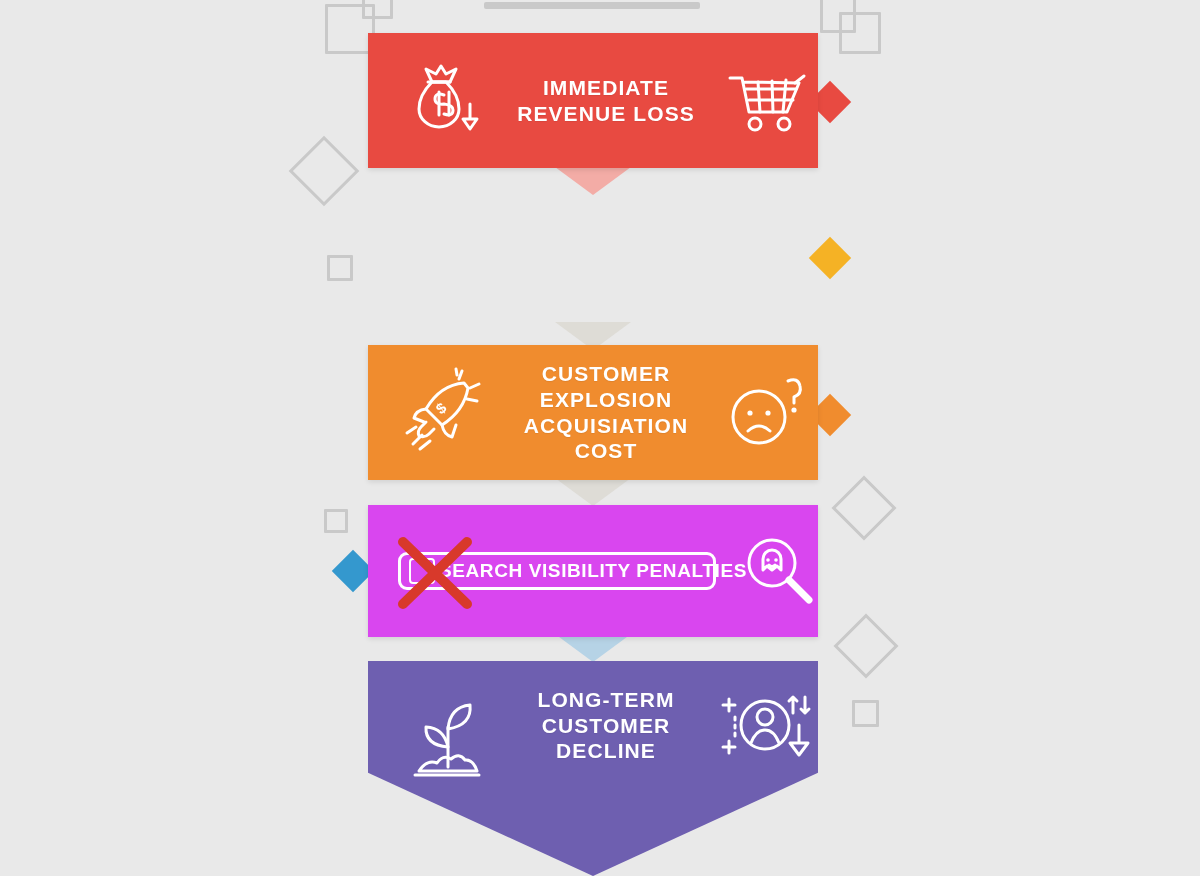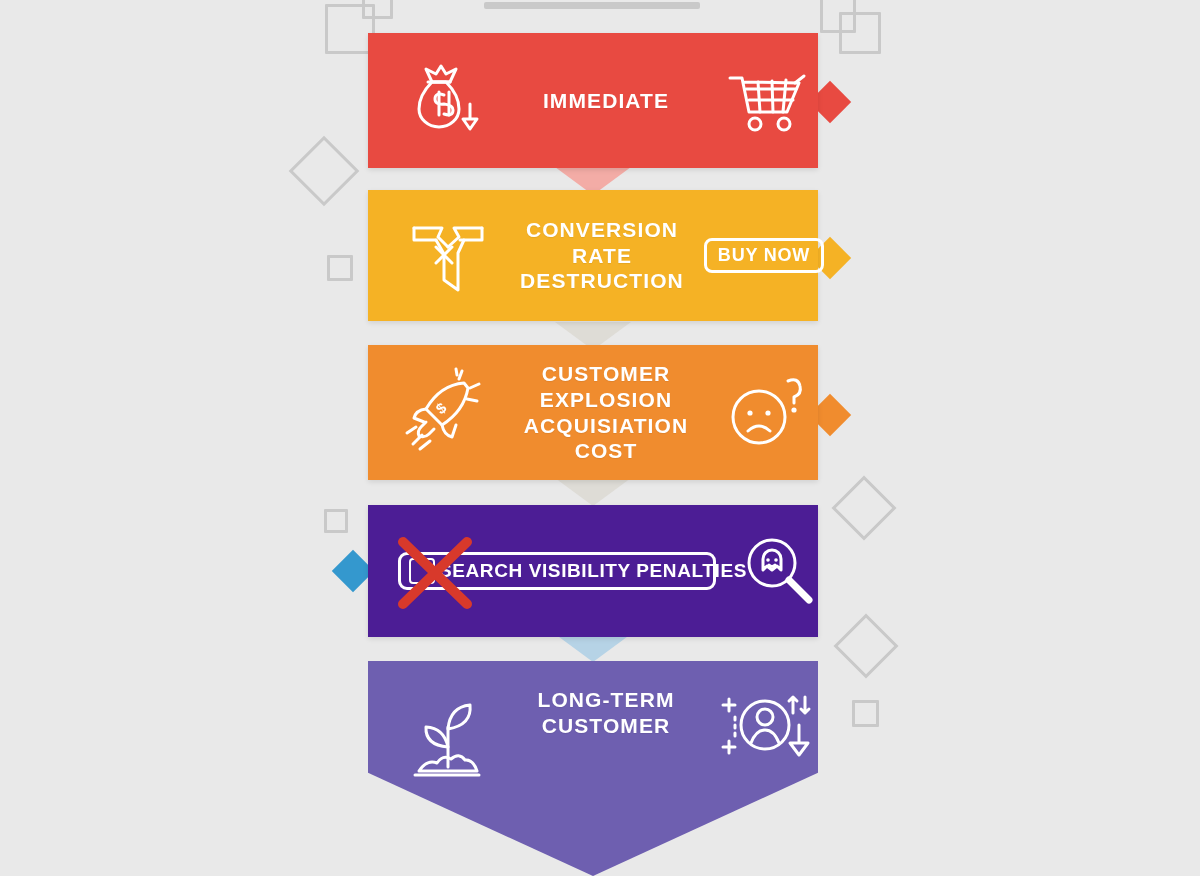--- a/index.html
+++ b/index.html
@@ -153,56 +153,36 @@
           <path d="M22 19 l-6 -13 l10 5 l5 -8 l5 8 l10 -5 l-6 13 z"></path>
           <path d="M18 19 h22"></path>
           <path d="M34 32 q-9 -3 -9 4 q0 6 9 5 q9 1 9 6 q0 7 -9 4"></path>
           <path d="M29 29 v23"></path>
           <path d="M39 29 v23"></path>
           <path d="M60 41 v15 m-7 0 l7 10 l7 -10 z"></path>
         </svg>
       </div>
       <div class="label">
         <div>IMMEDIATE</div>
+        <div>REVENUE LOSS</div>
       </div>
       <div class="icon-right">
         <svg width="84" height="70" viewBox="0 0 84 70" fill="none" stroke="#ffffff" stroke-width="3" stroke-linecap="round" stroke-linejoin="round">
           <path d="M4 12 h12 l7 34 h38 l12 -29 l-55 -1"></path>
           <path d="M20 23 h50 M23 34 h44"></path>
           <path d="M32 16 l2 30 M46 15 l1 31 M60 14 l-3 32"></path>
           <circle cx="29" cy="58" r="6"></circle>
           <circle cx="58" cy="58" r="6"></circle>
           <path d="M69 17 l9 -7"></path>
         </svg>
       </div>
     </div>
   </div>
 
   <div class="marker" style="left:815px;top:243px;background:#F5B225;"></div>
-  <div class="band rect" style="top:190px;height:131px;background:#F5B225;">
-    <div class="inner">
-      <div class="icon-left">
-        <svg width="84" height="84" viewBox="0 0 84 84" fill="none" stroke="#ffffff" stroke-width="3" stroke-linecap="round" stroke-linejoin="round">
-          <path d="M8 14 h28 l-4 9 l10 10"></path>
-          <path d="M8 14 v12 h22"></path>
-          <path d="M76 14 h-28 l5 9 l-11 10"></path>
-          <path d="M76 14 v12 h-22"></path>
-          <path d="M30 26 l8 14 v26 l14 10 v-37 l6 -13"></path>
-          <path d="M30 33 l16 16 M46 33 l-16 16"></path>
-        </svg>
-      </div>
-      <div class="label">
-        <div>CONVERSION RATE</div>
-        <div>DESTRUCTION</div>
-      </div>
-      <div class="icon-right" style="width:108px;">
-        <span class="pill">BUY NOW</span>
-      </div>
-    </div>
-  </div>
 
   <div class="marker" style="left:815px;top:400px;background:#F08C2E;"></div>
   <div class="band rect" style="top:345px;height:135px;background:#F08C2E;">
     <div class="inner">
       <div class="icon-left">
         <svg width="88" height="88" viewBox="0 0 88 88" fill="none" stroke="#ffffff" stroke-width="3" stroke-linecap="round" stroke-linejoin="round">
           <path d="M60 14 q-24 2 -38 26 l16 16 q22 -14 26 -37 z"></path>
           <path d="M22 40 q-10 1 -12 9 l10 4"></path>
           <path d="M38 56 q2 10 10 12 l4 -12"></path>
           <path d="M22 53 l-5 5 q-4 4 -2 9 q6 2 10 -2 l5 -5"></path>
@@ -223,21 +203,21 @@
           <circle cx="43" cy="40" r="2.6" fill="#ffffff" stroke="none"></circle>
           <path d="M23 58 q11 -10 22 0"></path>
           <path d="M63 8 q10 -4 12 5 q2 8 -6 11 v6"></path>
           <circle cx="69" cy="37" r="2.6" fill="#ffffff" stroke="none"></circle>
         </svg>
       </div>
     </div>
   </div>
 
   <div class="marker" style="left:338px;top:556px;background:#3498CE;"></div>
-  <div class="band rect" style="top:505px;height:132px;background:#4c1d95;">
+  <div class="band rect" style="top:505px;height:132px;background:#d946ef;">
     <div class="inner" style="padding-left:44px;">
       <div class="searchbar">
         <span class="sb-box"></span>
         <span class="sb-text">SEARCH VISIBILITY PENALTIES</span>
         <span class="redx">
           <svg width="86" height="86" viewBox="0 0 86 86">
             <line x1="10" y1="12" x2="74" y2="74" stroke="#D8392B" stroke-width="10" stroke-linecap="round"></line>
             <line x1="74" y1="12" x2="10" y2="74" stroke="#D8392B" stroke-width="10" stroke-linecap="round"></line>
           </svg>
         </span>
@@ -262,20 +242,21 @@
           <path d="M39 76 v-40"></path>
           <path d="M39 38 q2 -22 22 -24 q2 20 -22 24 z"></path>
           <path d="M39 56 q-4 -19 -22 -20 q-1 18 22 20 z"></path>
           <path d="M10 80 q8 -12 18 -8 q6 -9 14 -4 q8 -7 14 1 q8 -1 12 11 z"></path>
           <path d="M6 84 h64"></path>
         </svg>
       </div>
       <div class="label" style="margin-top:4px;">
         <div>LONG-TERM</div>
         <div>CUSTOMER</div>
+        <div>DECLINE</div>
       </div>
       <div class="icon-right" style="margin-top:6px;">
         <svg width="94" height="84" viewBox="0 0 94 84" fill="none" stroke="#ffffff" stroke-width="3" stroke-linecap="round" stroke-linejoin="round">
           <circle cx="44" cy="36" r="24"></circle>
           <circle cx="44" cy="28" r="8"></circle>
           <path d="M30 54 q5 -13 14 -13 q9 0 14 13"></path>
           <path d="M8 10 v12 M2 16 h12"></path>
           <path d="M8 52 v12 M2 58 h12"></path>
           <path d="M14 28 v3 M14 36 v3 M14 44 v3"></path>
           <path d="M72 8 v16 M68 12 l4 -4 l4 4"></path>

